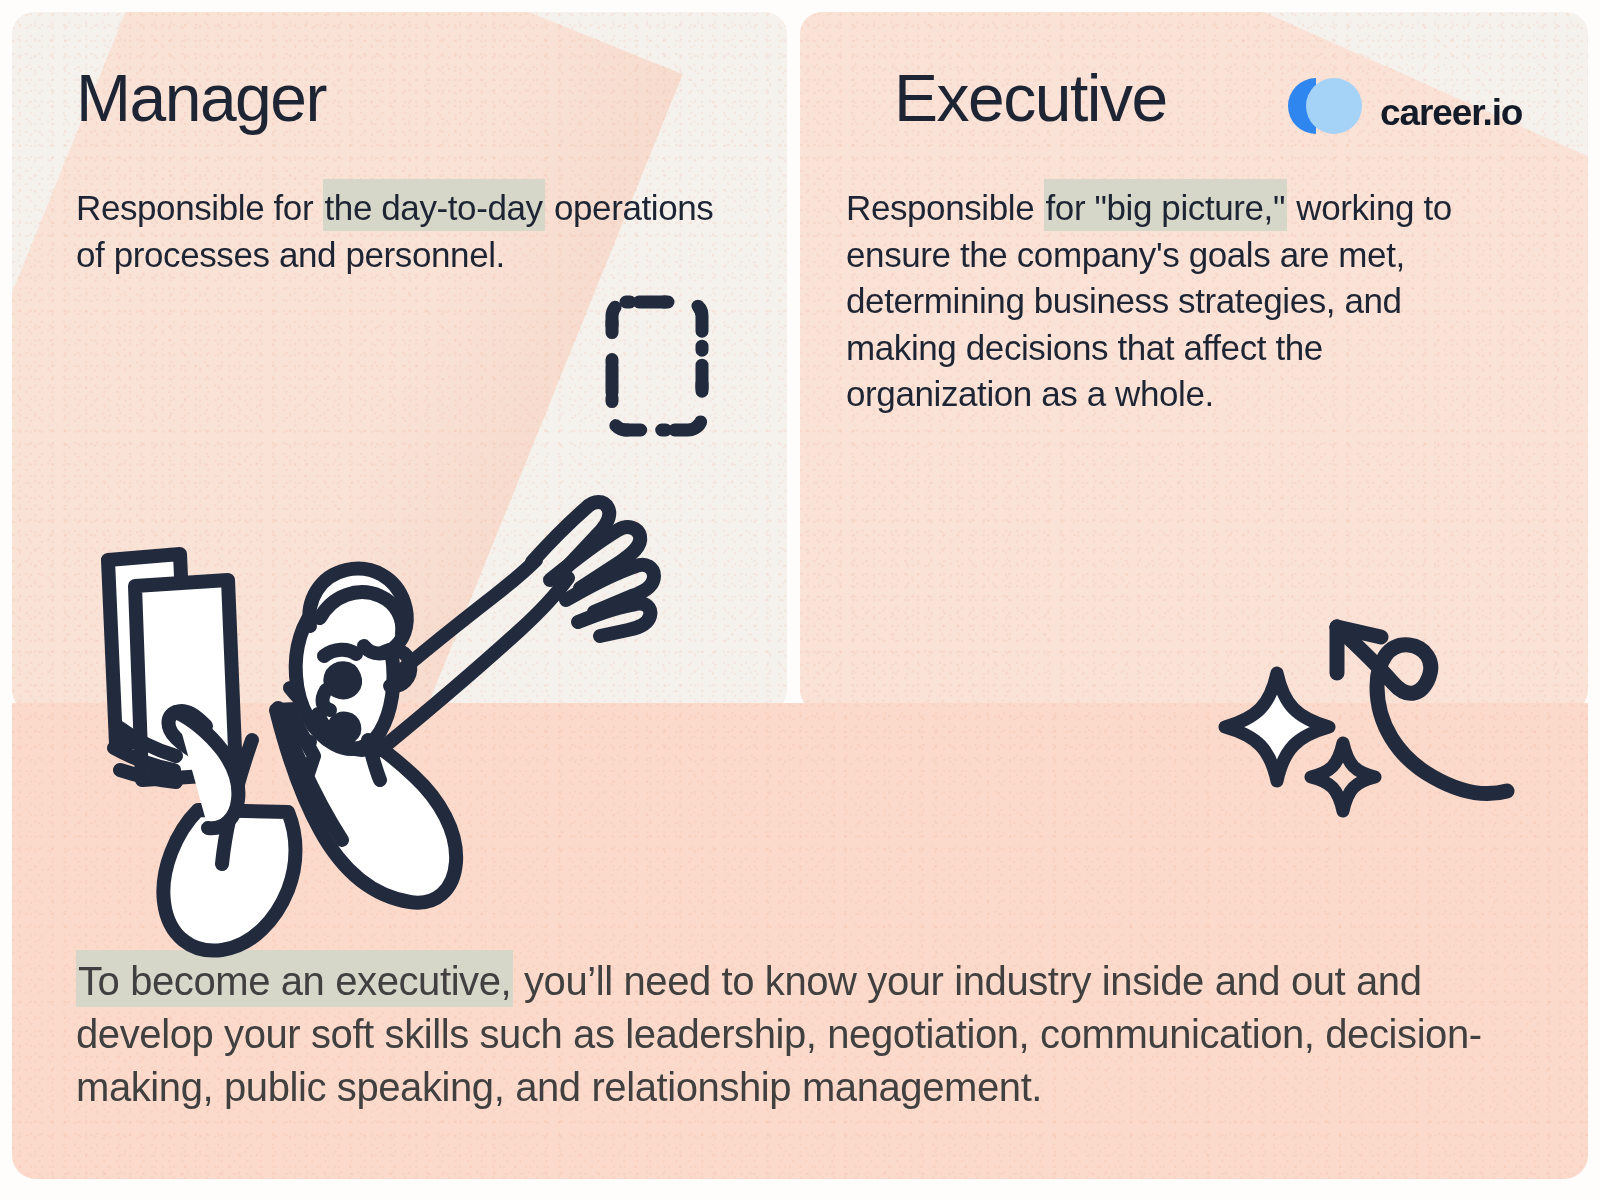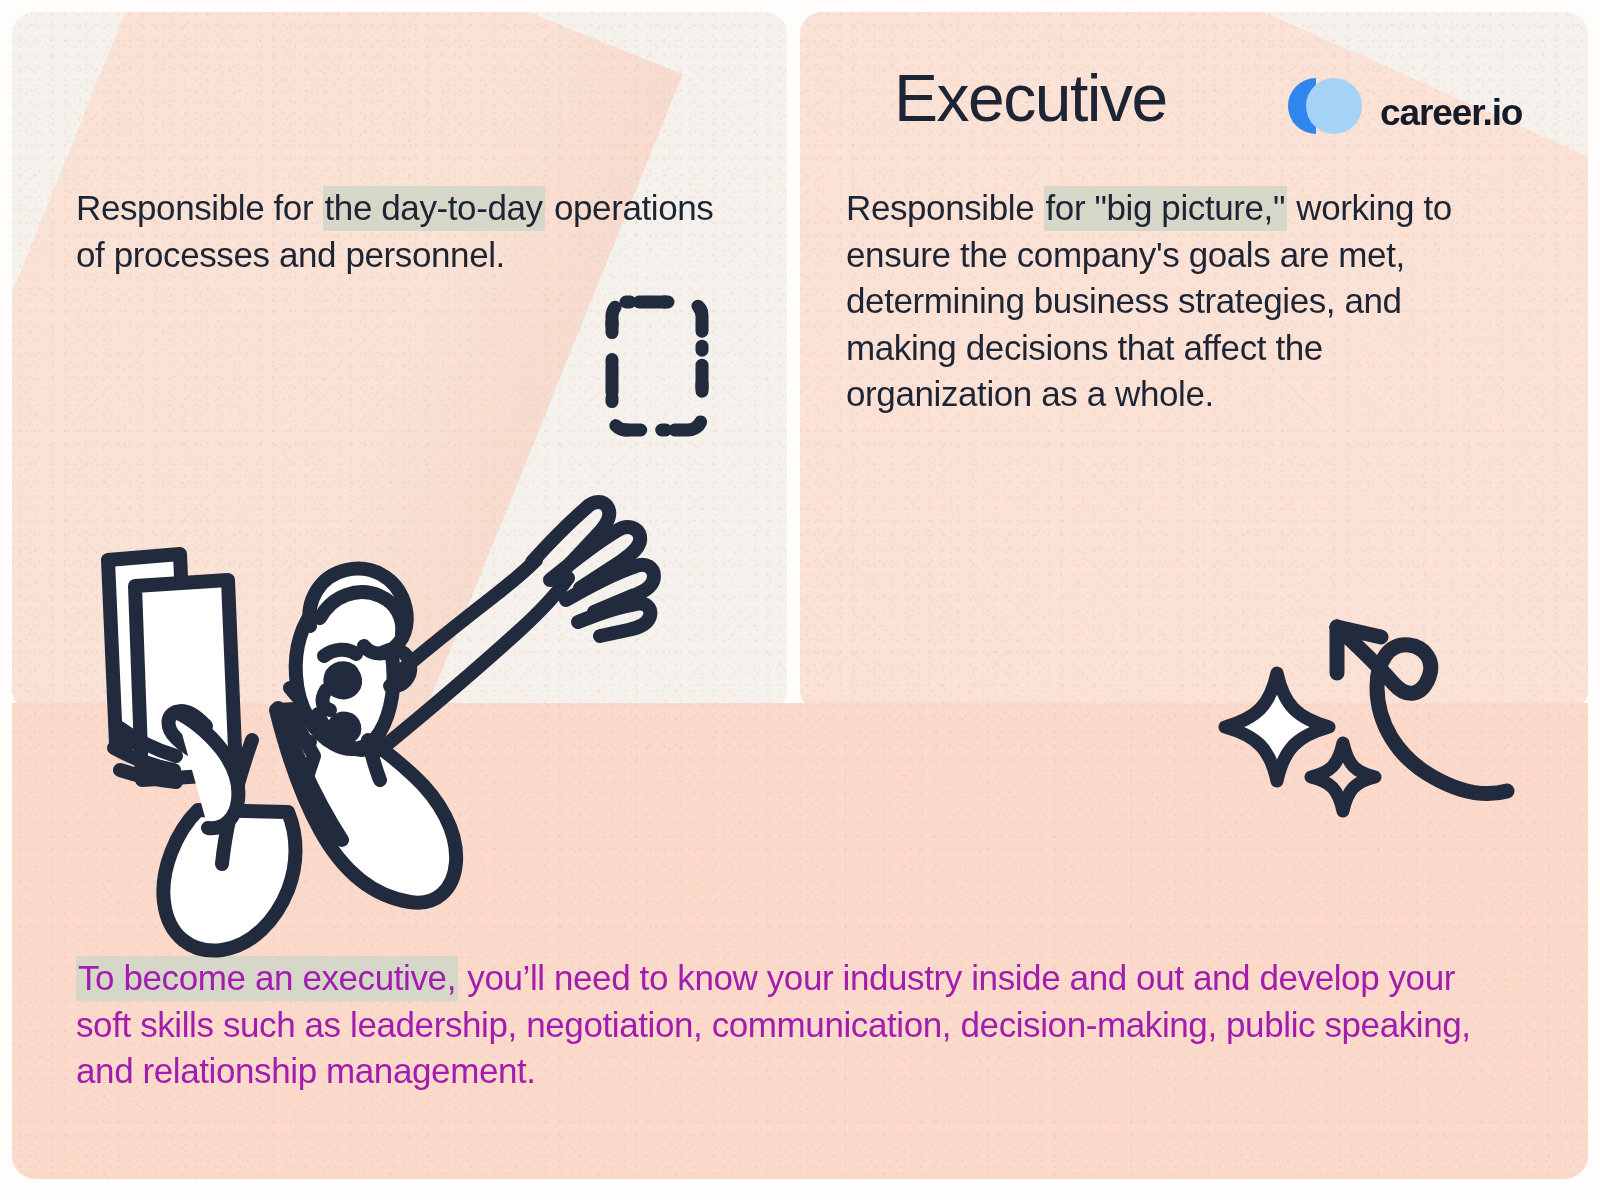--- a/index.html
+++ b/index.html
@@ -91,32 +91,32 @@
     font-size:35px;
     line-height:1.33;
     color:#1d2433;
     letter-spacing:-.4px;
   }
   #copy-manager  { left:76px;  top:185px; width:640px; }
   #copy-executive{ left:846px; top:185px; width:640px; }
 
   .hl {
     background:#d6d6c9;
-    padding:2px 2px 4px 2px;
+    padding:9px 2px 4px 2px;
     box-decoration-break:clone;
     -webkit-box-decoration-break:clone;
   }
 
   #footer-copy {
     position:absolute;
     left:76px; top:955px;
     width:1420px;
-    font-size:35px;
+    font-size:40px;
     line-height:1.33;
-    color:#a21caf;
+    color:#404040;
     letter-spacing:-.4px;
   }
 
   
   #logo {
     position:absolute;
     left:1288px; top:78px;
     display:flex; align-items:flex-end; gap:18px;
   }
   #logo-mark { position:relative; width:74px; height:56px; }
@@ -142,20 +142,21 @@
 
   <div class="card" id="card-executive">
     <div class="wedge" id="wedge-right"></div>
     <div class="grain"></div>
   </div>
 
   <div id="bottom-band">
     <div class="grain"></div>
   </div>
 
+  <div class="heading" id="heading-manager">Manager</div>
   <div class="heading" id="heading-executive">Executive</div>
 
   <div class="body-copy" id="copy-manager"><span>Responsible for </span><span class="hl">the day-to-day</span><span> operations of processes and personnel.</span></div>
 
   <div class="body-copy" id="copy-executive"><span>Responsible </span><span class="hl">for "big picture,"</span><span> working to ensure the company's goals are met, determining business strategies, and making decisions that affect the organization as a whole.</span></div>
 
   <div id="footer-copy"><span class="hl">To become an executive,</span><span> you’ll need to know your industry inside and out and develop your soft skills such as leadership, negotiation, communication, decision-making, public speaking, and relationship management.</span></div>
 
   <div id="logo">
     <div id="logo-mark">

